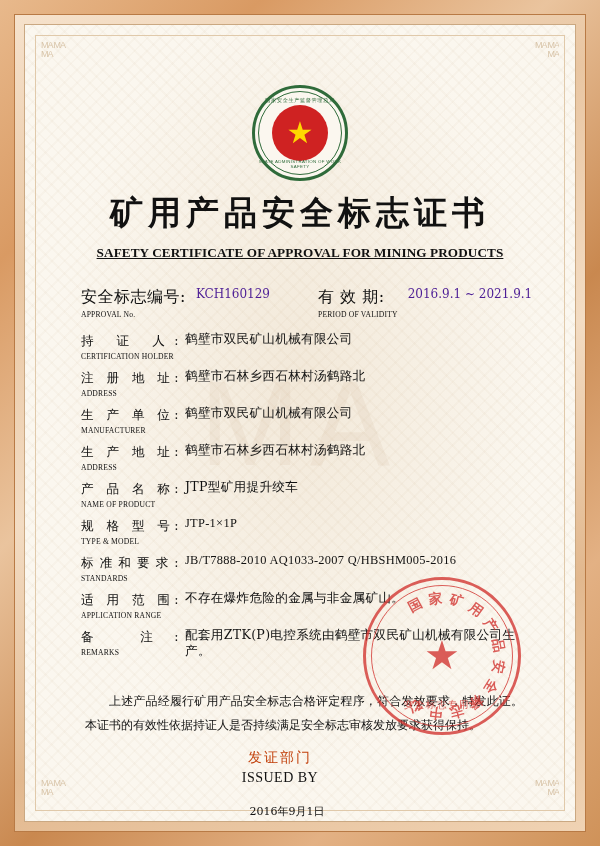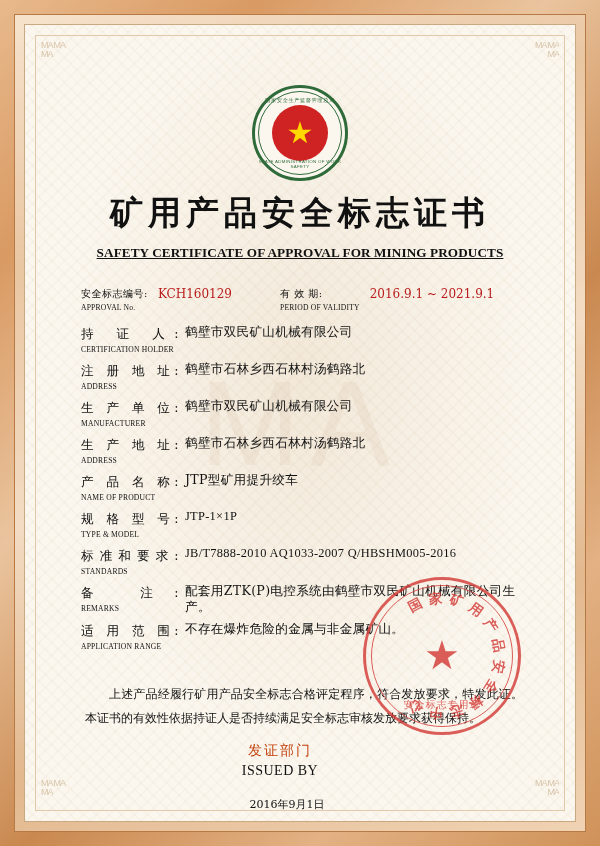--- a/index.html
+++ b/index.html
@@ -175,37 +175,37 @@
   .top-row {
     display: flex;
     margin-top: 26px;
     padding: 0 4px 0 10px;
     align-items: flex-start;
   }
   .top-cell { display: flex; align-items: flex-start; }
   .top-cell.right { margin-left: 48px; }
   .label-block { width: auto; }
   .label-cn {
-    font-size: 10px;
+    font-size: 16px;
     color: #111;
     letter-spacing: 0.5px;
     white-space: nowrap;
     font-family: "DejaVu Serif", serif;
   }
   .label-en {
     font-size: 7.6px;
     color: #111;
     letter-spacing: 0.2px;
     white-space: nowrap;
     margin-top: 2px;
     font-family: "Liberation Serif", serif;
   }
   .top-value {
     font-size: 12px;
-    color: #b91c1c;
+    color: #4c1d95;
     margin-left: 10px;
     white-space: nowrap;
     font-family: "DejaVu Serif", serif;
   }
 
   
   .fields {
     margin-top: 12px;
     padding-left: 10px;
   }
@@ -441,32 +441,32 @@
           <div class="field-row">
             <div class="field-label">
               <div class="label-cn spread">标准和要求:</div>
               <div class="label-en">STANDARDS</div>
             </div>
             <div class="field-value latin">JB/T7888-2010 AQ1033-2007 Q/HBSHM005-2016</div>
           </div>
 
           <div class="field-row">
             <div class="field-label">
+              <div class="label-cn spread">适 用 范 围:</div>
+              <div class="label-en">APPLICATION RANGE</div>
+            </div>
+            <div class="field-value">不存在爆炸危险的金属与非金属矿山。</div>
+          </div>
+
+          <div class="field-row">
+            <div class="field-label">
               <div class="label-cn spread">备 注:</div>
               <div class="label-en">REMARKS</div>
             </div>
             <div class="field-value">配套用ZTK(P)电控系统由鹤壁市双民矿山机械有限公司生产。</div>
-          </div>
-
-          <div class="field-row">
-            <div class="field-label">
-              <div class="label-cn spread">适 用 范 围:</div>
-              <div class="label-en">APPLICATION RANGE</div>
-            </div>
-            <div class="field-value">不存在爆炸危险的金属与非金属矿山。</div>
           </div>
 
         </div>
 
         <div class="statement">上述产品经履行矿用产品安全标志合格评定程序，符合发放要求，特发此证。本证书的有效性依据持证人是否持续满足安全标志审核发放要求获得保持。</div>
 
         <div class="issuer">
           <div class="issuer-cn">发证部门</div>
           <div class="issuer-en">ISSUED BY</div>
         </div>

